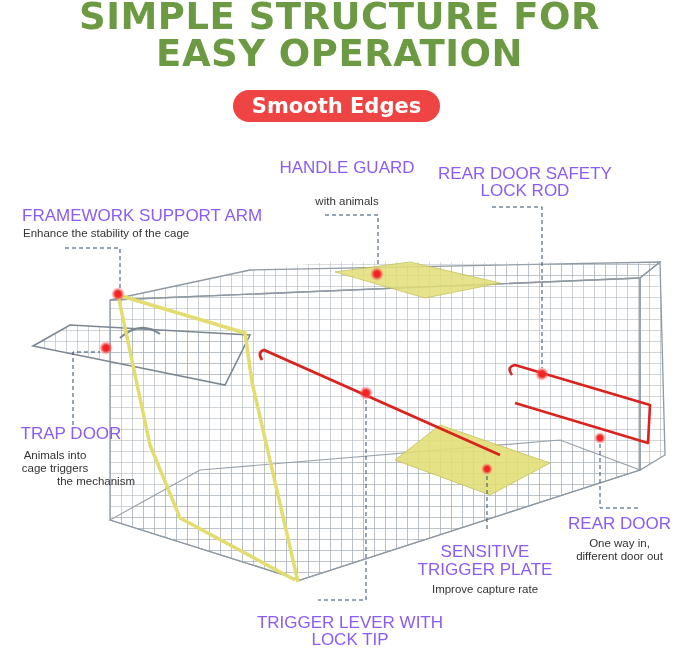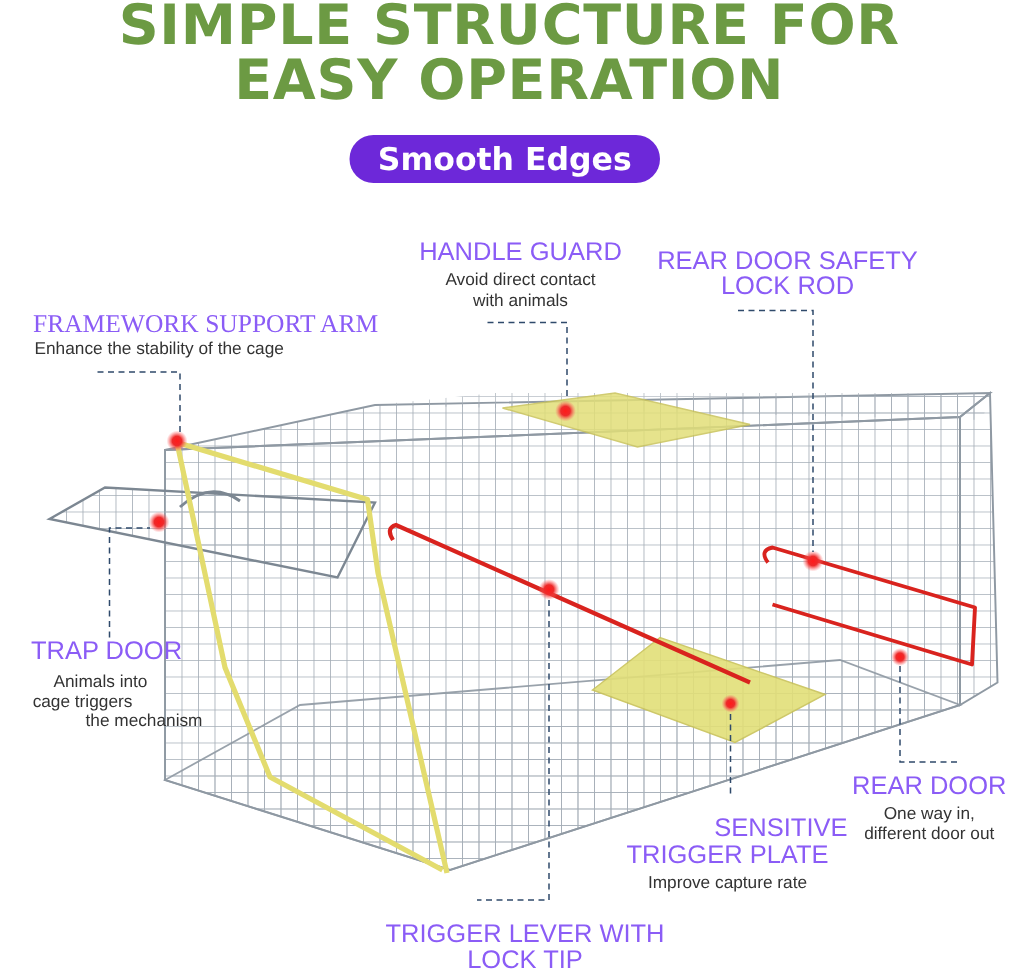--- a/index.html
+++ b/index.html
@@ -1,20 +1,20 @@
 <!DOCTYPE html>
 <html><head>
 <meta charset="utf-8">
 <style>
   html, body { margin:0; padding:0; background:#ffffff; }
   #stage { position:relative; width:679px; height:648px; overflow:hidden; background:#ffffff; font-family:"Liberation Sans", sans-serif; }
   .headline { position:absolute; left:0; width:679px; text-align:center; color:#6c9a43; font-family:"DejaVu Sans", sans-serif; font-weight:bold; font-size:37px; line-height:40px; letter-spacing:0.5px; }
   #h1 { top:-3px; }
   #h2 { top:34px; }
-  .pill { position:absolute; left:233px; top:90px; width:207px; height:32px; border-radius:16px; background:#6d28d9; color:#ffffff; font-family:"DejaVu Sans", sans-serif; font-weight:bold; font-size:21px; line-height:32px; text-align:center; }
+  .pill { position:absolute; left:233px; top:90px; width:207px; height:32px; border-radius:16px; background:#ef4444; color:#ffffff; font-family:"DejaVu Sans", sans-serif; font-weight:bold; font-size:21px; line-height:32px; text-align:center; }
   .lbl { position:absolute; color:#8b5cf6; font-size:17px; line-height:17px; white-space:nowrap; }
   .lbl.c { text-align:center; }
   .desc { position:absolute; color:#333333; font-size:11.5px; line-height:13.5px; white-space:nowrap; }
   .desc.c { text-align:center; }
   svg { position:absolute; left:0; top:0; }
 </style>
 </head>
 <body>
 
 <div id="stage">
@@ -85,37 +85,36 @@
       <polyline points="73,425 73,352 100,352"></polyline>
       <polyline points="325,215 378,215 378,267"></polyline>
       <polyline points="492,207 542,207 542,368"></polyline>
       <polyline points="366,400 366,600 318,600"></polyline>
       <polyline points="487,476 487,530"></polyline>
       <polyline points="600,444 600,508 640,508"></polyline>
     </g>
   </svg>
 
   <div class="lbl c" style="left:272px; top:159px; width:150px;">HANDLE GUARD</div>
-  <div class="desc c" style="left:272px; top:181px; width:150px;">Avoid direct contact</div>
   <div class="desc c" style="left:272px; top:195px; width:150px;">with animals</div>
 
   <div class="lbl c" style="left:425px; top:182px; width:200px;">LOCK ROD</div>
   <div class="lbl c" style="left:425px; top:165px; width:200px;">REAR DOOR SAFETY</div>
 
-  <div class="lbl" style="left:22px; top:207px;font-family:Liberation Serif, serif;">FRAMEWORK SUPPORT ARM</div>
+  <div class="lbl" style="left:22px; top:207px;">FRAMEWORK SUPPORT ARM</div>
   <div class="desc" style="left:23px; top:227px;">Enhance the stability of the cage</div>
 
   <div class="lbl c" style="left:0px; top:425px; width:110px;padding-left:16px;">TRAP DOOR</div>
-  <div class="desc c" style="left:0px; top:449px; width:110px;padding-left:12px;">Animals into</div>
+  <div class="desc c" style="left:0px; top:449px; width:110px;">Animals into</div>
   <div class="desc c" style="left:0px; top:462px; width:110px;">cage triggers</div>
   <div class="desc c" style="left:0px; top:475px; width:110px;padding-left:41px;">the mechanism</div>
 
   <div class="lbl c" style="left:560px; top:515px; width:119px;">REAR DOOR</div>
   <div class="desc c" style="left:560px; top:537px; width:119px;">One way in,</div>
   <div class="desc c" style="left:560px; top:550px; width:119px;">different door out</div>
 
-  <div class="lbl c" style="left:405px; top:543px; width:160px;text-align:right;">SENSITIVE</div>
+  <div class="lbl c" style="left:405px; top:543px; width:160px;">SENSITIVE</div>
   <div class="lbl c" style="left:405px; top:561px; width:160px;">TRIGGER PLATE</div>
   <div class="desc c" style="left:405px; top:583px; width:160px;">Improve capture rate</div>
 
   <div class="lbl c" style="left:240px; top:614px; width:220px;">TRIGGER LEVER WITH</div>
   <div class="lbl c" style="left:240px; top:631px; width:220px;">LOCK TIP</div>
 </div>
 
 </body></html>

